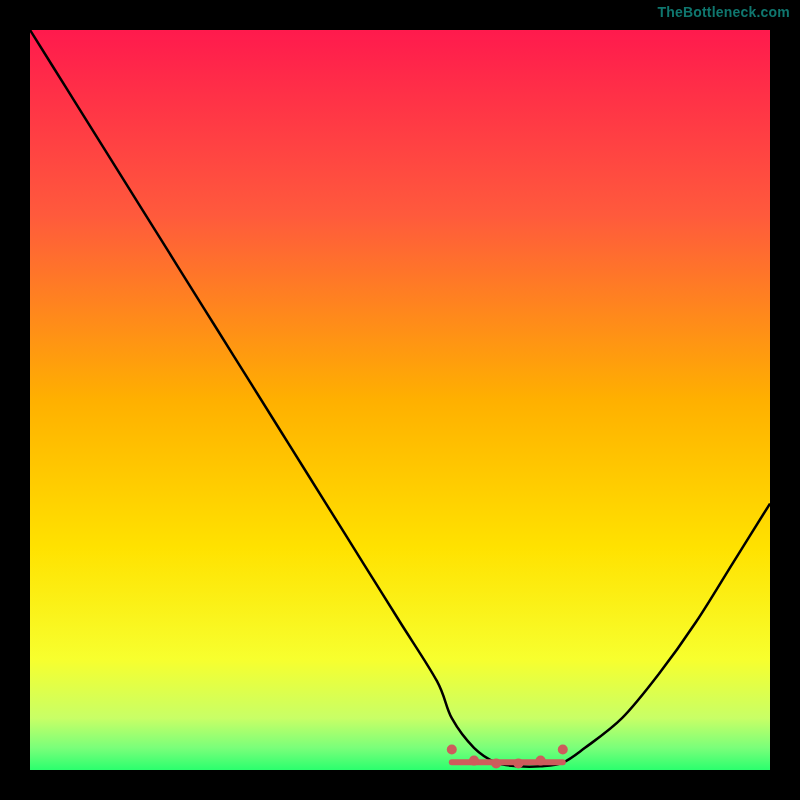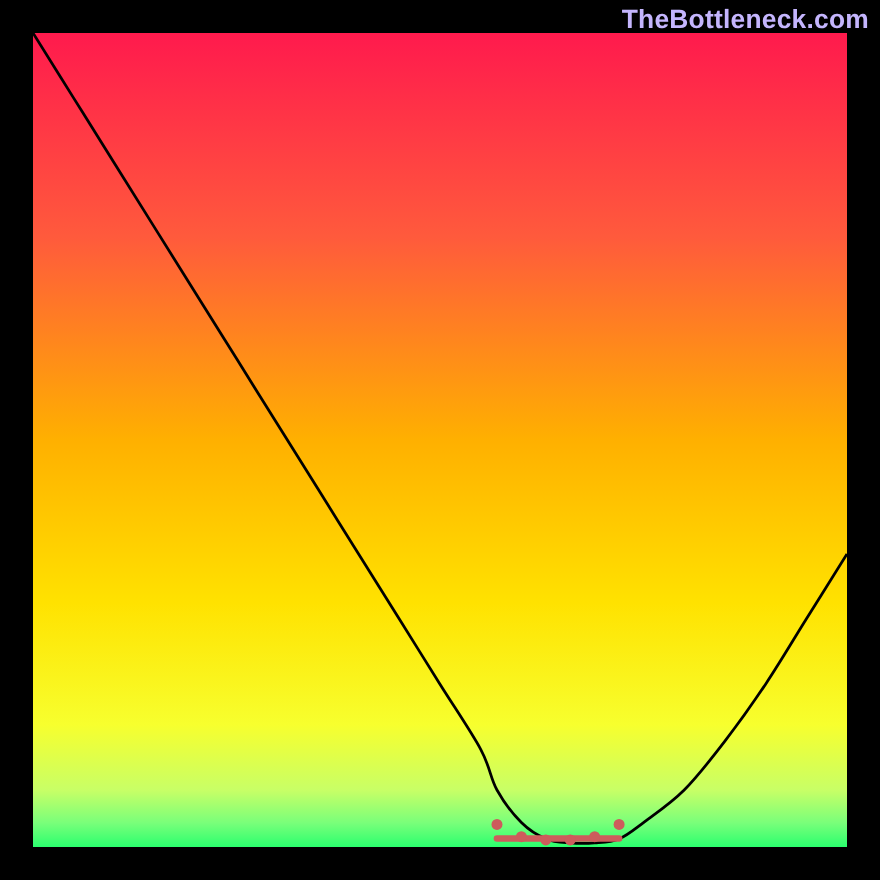--- a/index.html
+++ b/index.html
@@ -14,22 +14,22 @@
   .frame {
     position: relative;
     width: 800px;
     height: 800px;
     background: #000;
   }
   .watermark {
     position: absolute;
     top: 4px;
     right: 10px;
-    color: #c4b5fd;
-    font-size: 24px;
+    color: #0f766e;
+    font-size: 14px;
     font-weight: 600;
     letter-spacing: 0.2px;
     user-select: none;
   }
   .plot {
     position: absolute;
     left: 30px;
     top: 30px;
     width: 740px;
     height: 740px;

